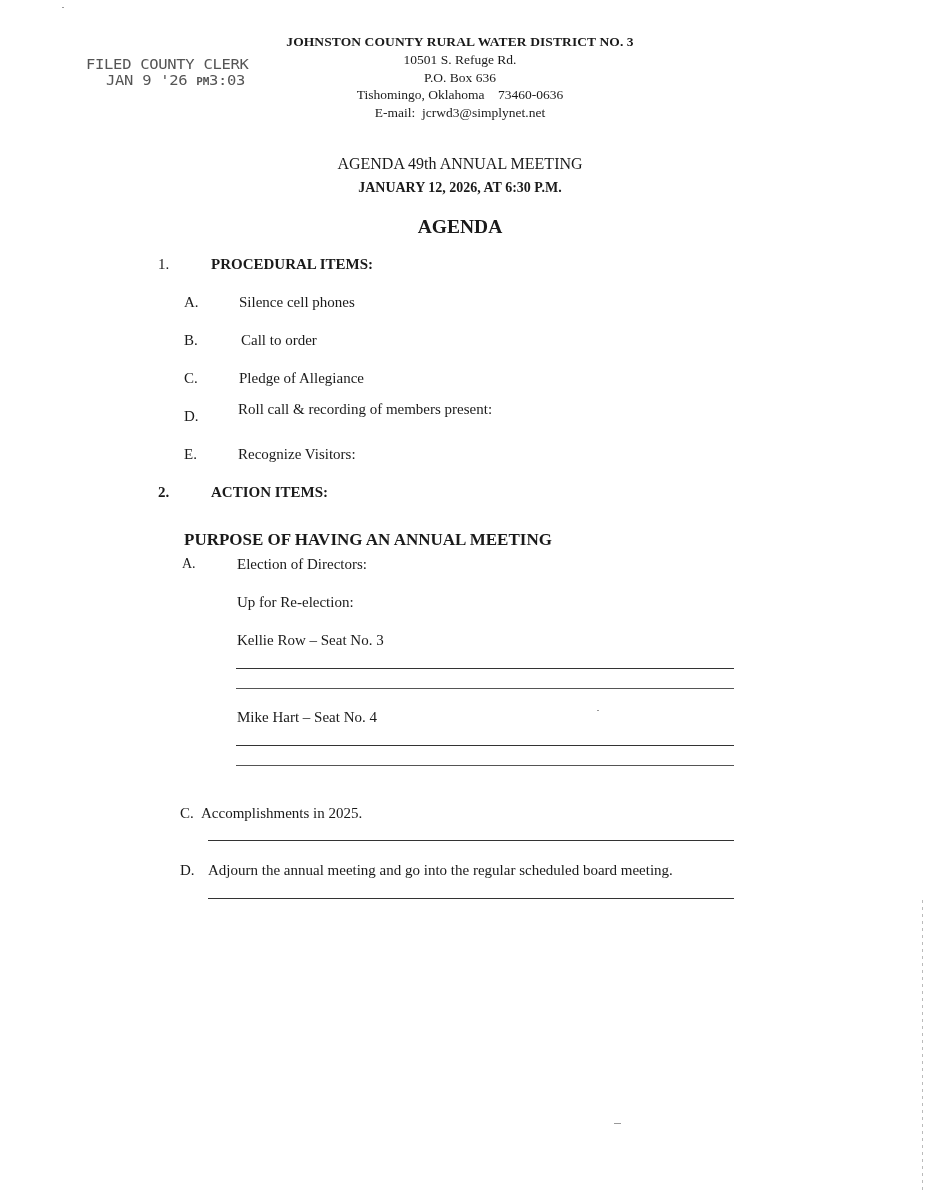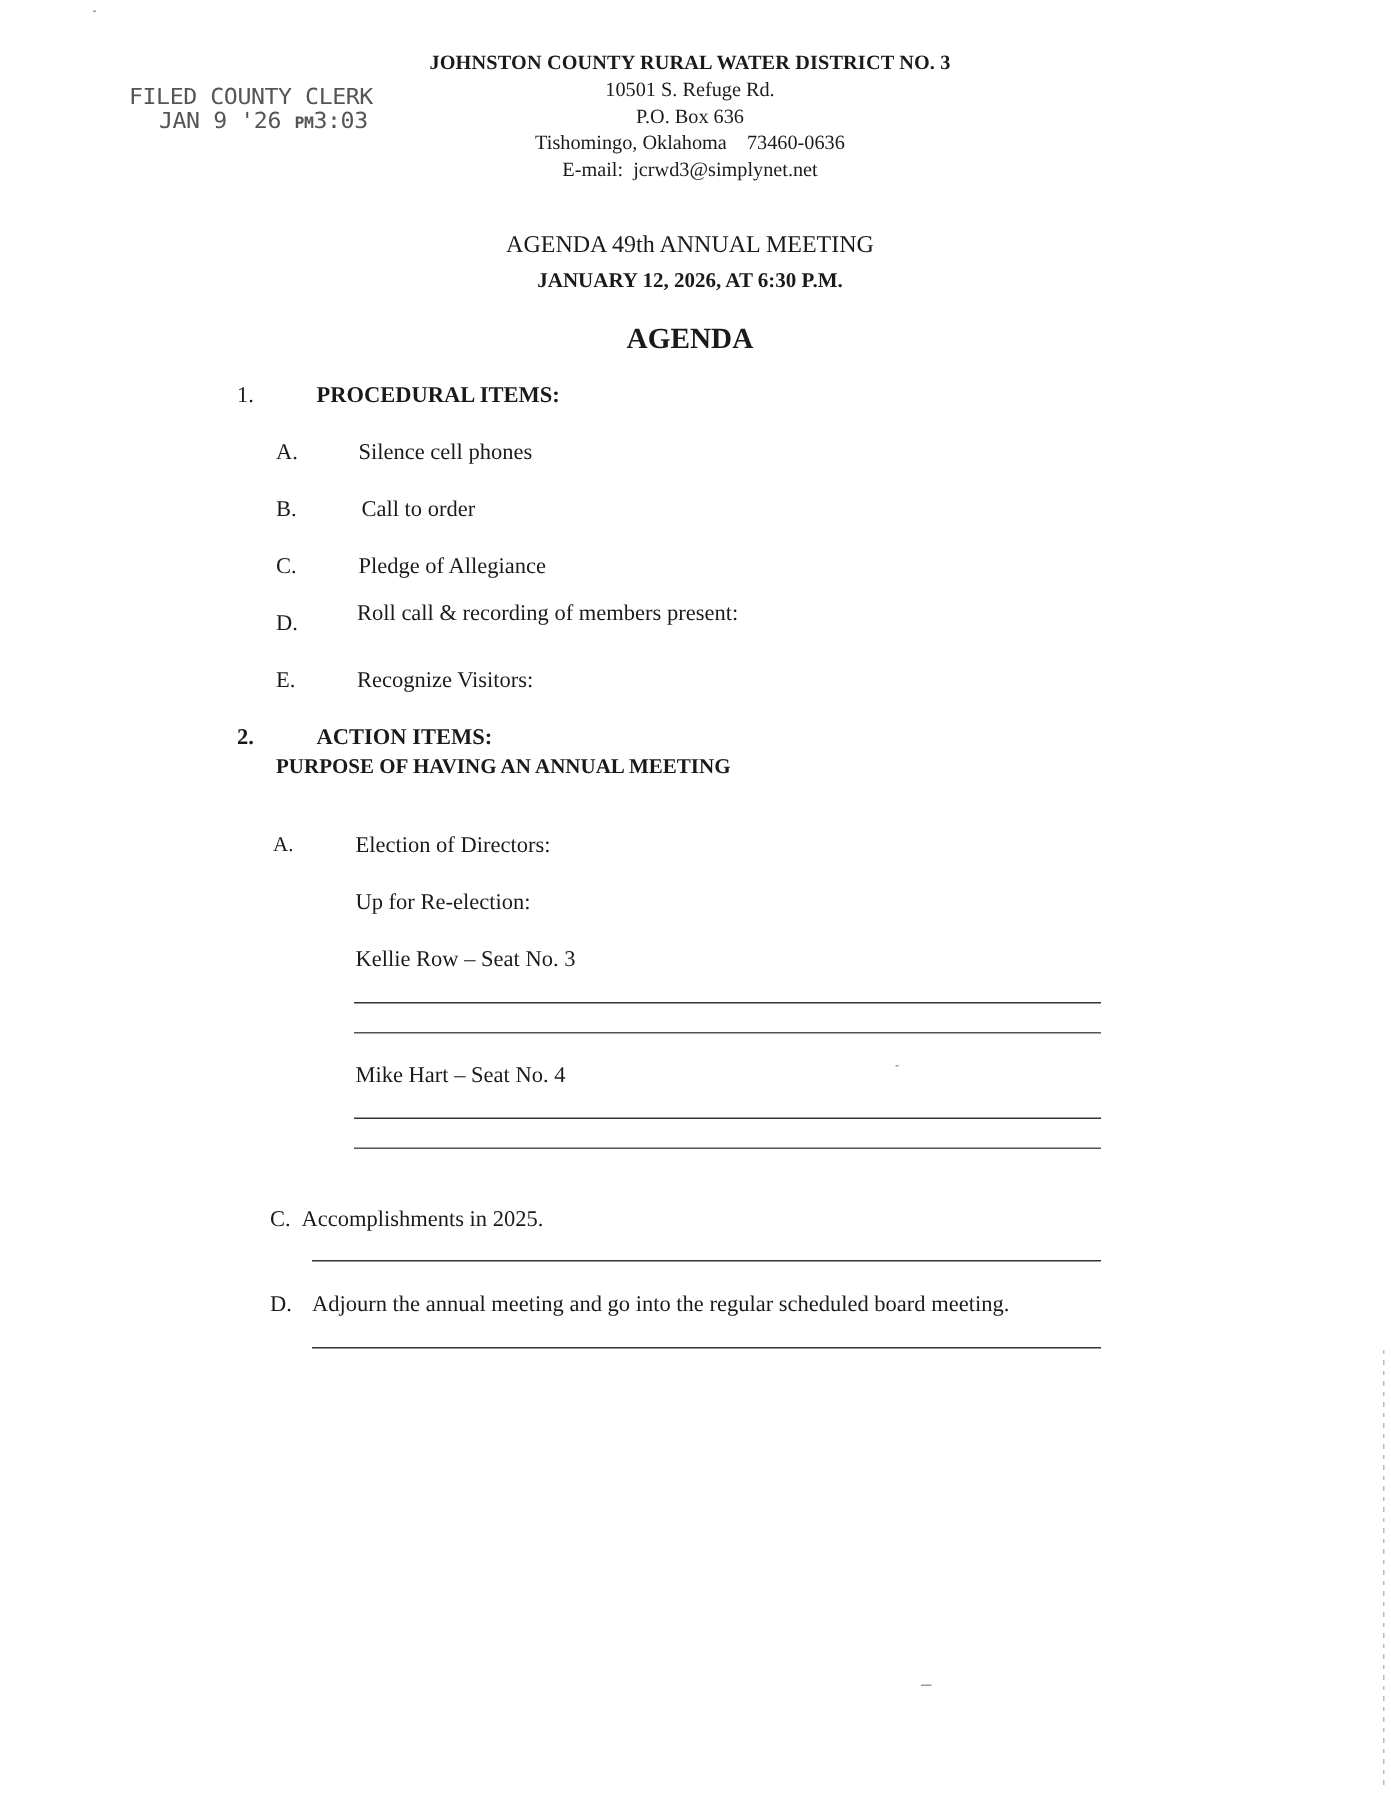--- a/index.html
+++ b/index.html
@@ -62,21 +62,21 @@
 
 <div class="abs item-letter" style="left:184px; top:408px;">D.</div>
 <div class="abs item-text" style="left:238px; top:401px;">Roll call &amp; recording of members present:</div>
 
 <div class="abs item-letter" style="left:184px; top:446px;">E.</div>
 <div class="abs item-text" style="left:238px; top:446px;">Recognize Visitors:</div>
 
 <div class="abs sec-num b" style="left:158px; top:484px;">2.</div>
 <div class="abs sec-title" style="left:211px; top:484px;">ACTION ITEMS:</div>
 
-<div class="abs b" style="left:184px; top:504px; font-size:14px;">PURPOSE OF HAVING AN ANNUAL MEETING</div>
+<div class="abs b" style="left:184px; top:530px; font-size:17px;">PURPOSE OF HAVING AN ANNUAL MEETING</div>
 
 <div class="abs item-letter" style="left:182px; top:556px; font-size:14px;">A.</div>
 <div class="abs item-text" style="left:237px; top:556px;">Election of Directors:</div>
 
 <div class="abs item-text" style="left:237px; top:594px;">Up for Re-election:</div>
 
 <div class="abs item-text" style="left:237px; top:632px;">Kellie Row – Seat No. 3</div>
 <div class="rule" style="left:236px; top:668px; width:498px;"></div>
 <div class="rule thin" style="left:236px; top:688px; width:498px;"></div>
 

